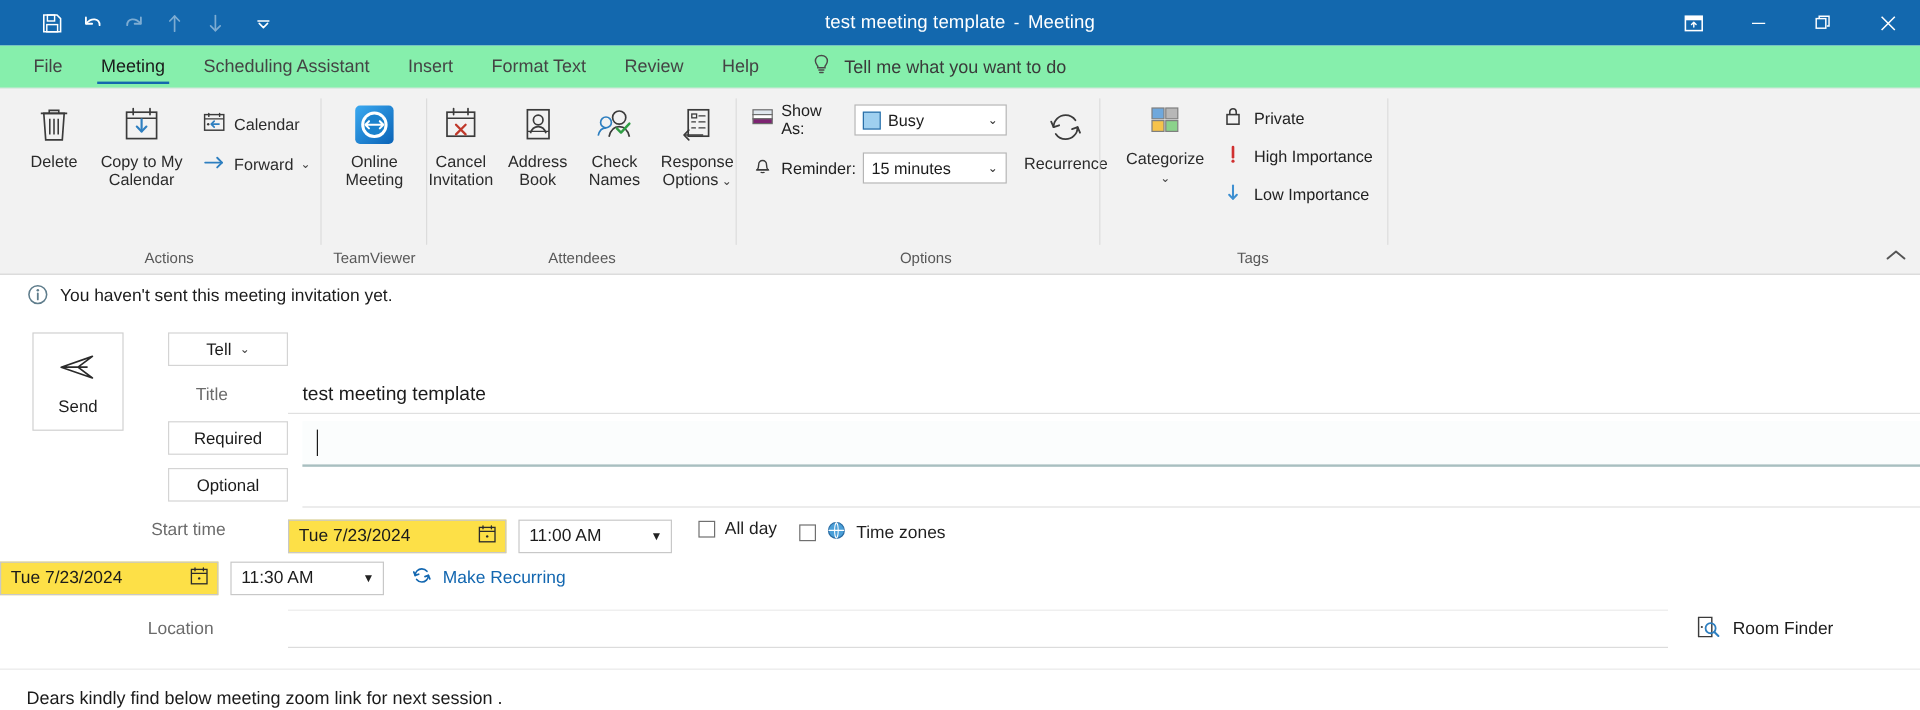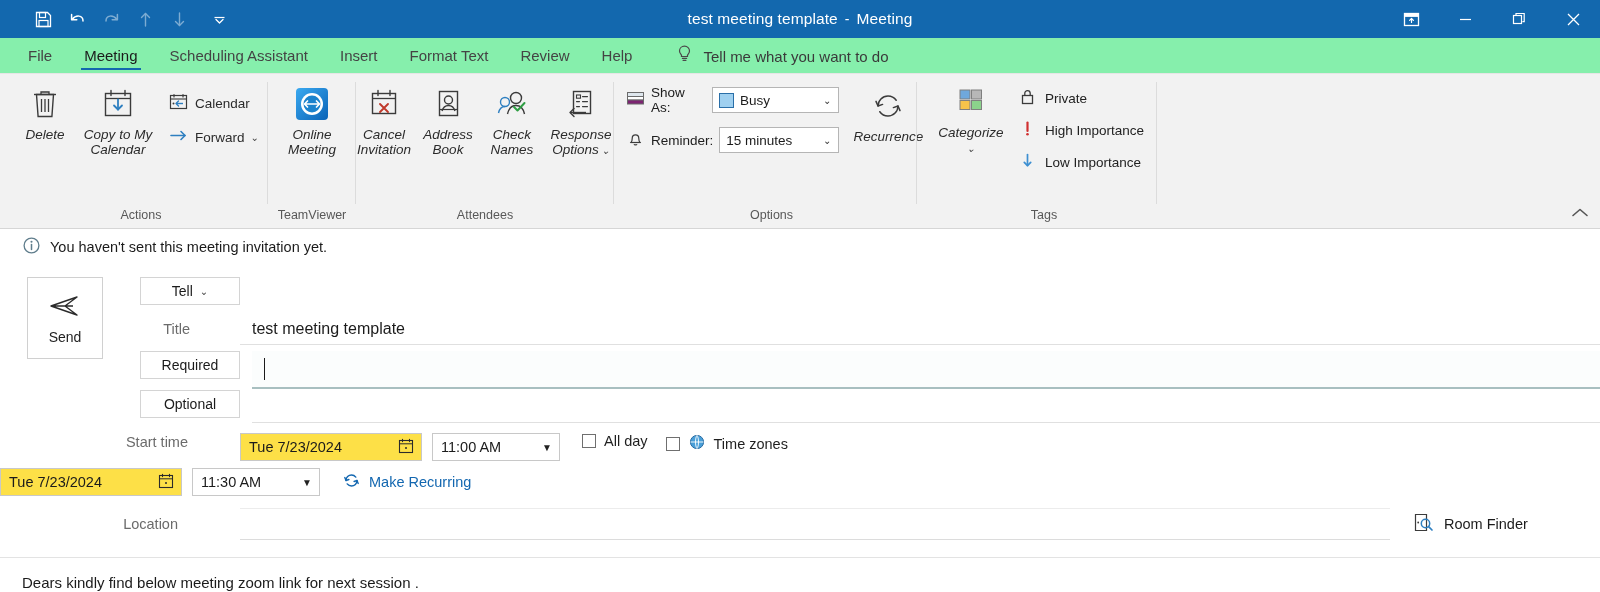--- a/index.html
+++ b/index.html
@@ -65,21 +65,21 @@
   .rgroup-body { flex: 1; display: flex; align-items: flex-start; padding-top: 8px; }
   .rgroup-label {
     text-align: center; font-size: 12.5px; color: #585858; padding-bottom: 6px;
   }
   .rgroup.sep::after {
     content:""; position:absolute; right:0; top:8px; bottom:24px; width:1px; background:#dcdcdc;
   }
 
   .bigbtn {
     display: flex; flex-direction: column; align-items: center; justify-content: flex-start;
-    min-width: 54px; padding: 2px 6px; cursor: default; font-style: italic;
+    min-width: 54px; padding: 2px 6px; cursor: default;
   }
   .bigbtn .ico { height: 40px; display:flex; align-items:center; justify-content:center; }
   .bigbtn .lbl {
     font-size: 13.5px; color: #2b2b2b; text-align: center; line-height: 15px; margin-top: 3px;
     white-space: pre-line;
   }
   .smallbtn {
     display:flex; align-items:center; gap:6px; padding: 2px 4px; font-size:13.5px; color:#2b2b2b;
     height: 26px;
   }

